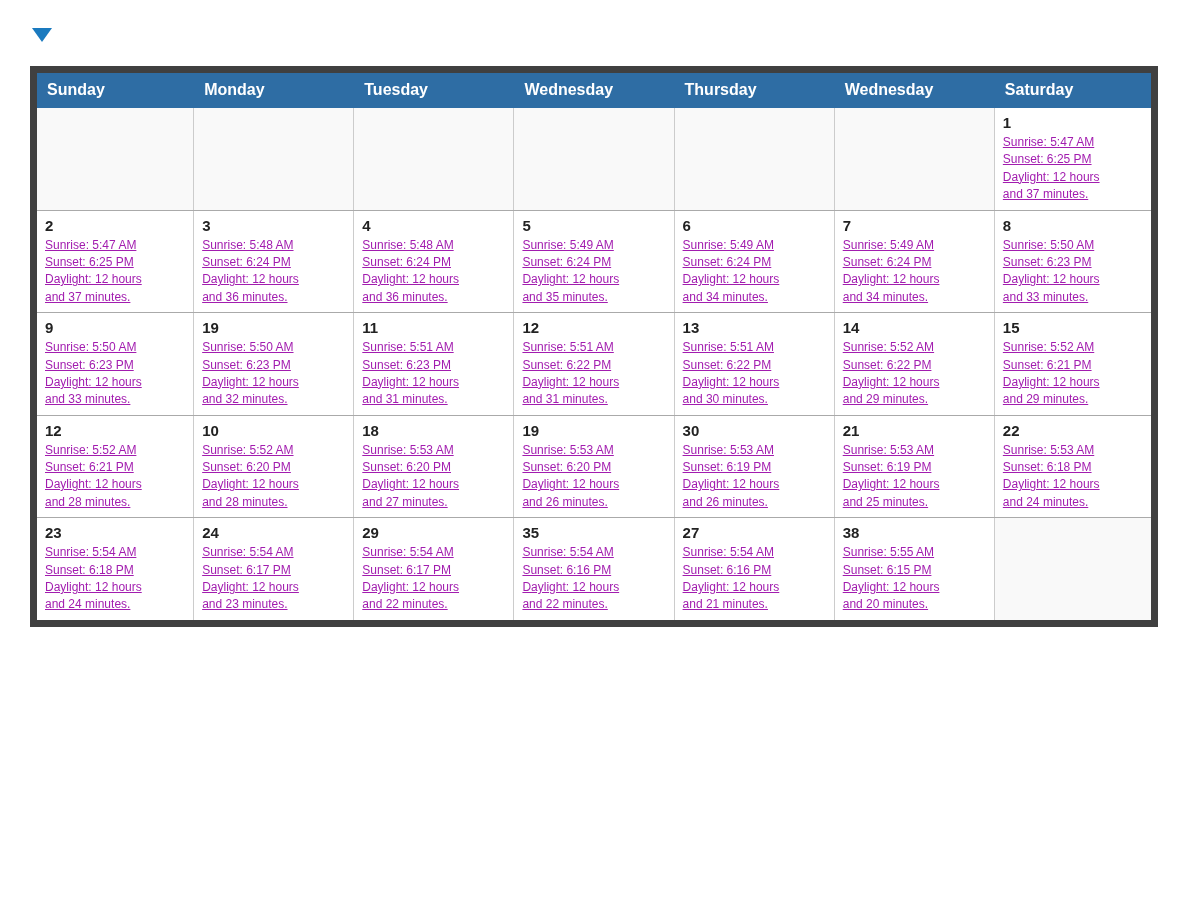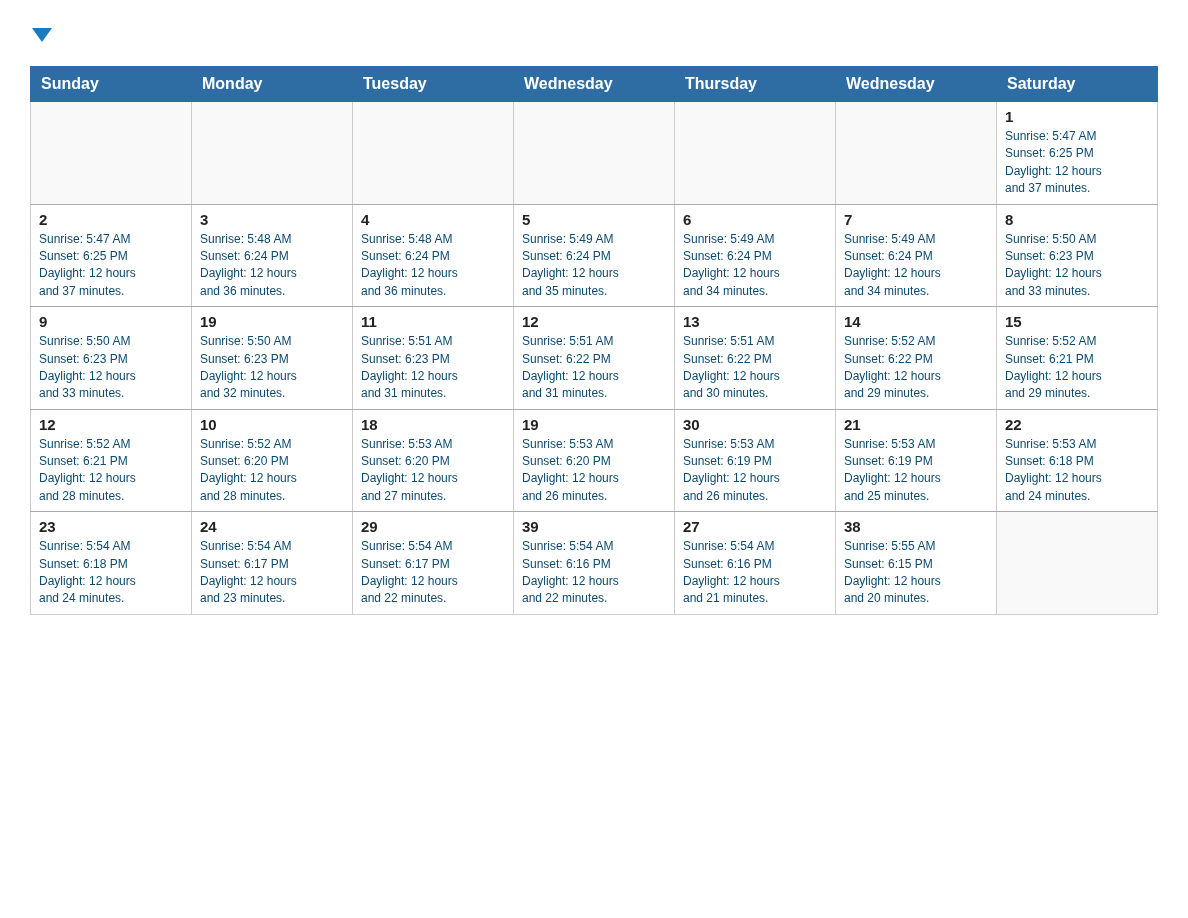--- a/index.html
+++ b/index.html
@@ -55,21 +55,21 @@
       line-height: 1.1;
     }
     .location-title {
       font-size: 22px;
       color: #444;
       margin-top: 4px;
     }
     .calendar {
       width: 100%;
       border-collapse: collapse;
-      border: 1px solid #404040;
+      border: 7px solid #404040;
       margin-top: 17px;
     }
     .calendar th {
       background-color: #2e6da4;
       color: #fff;
       font-size: 16px;
       font-weight: bold;
       padding: 8px 10px;
       text-align: left;
       border: 1px solid #2e6da4;
@@ -85,22 +85,23 @@
     }
     .day-num {
       font-size: 15px;
       font-weight: bold;
       color: #222;
       margin-bottom: 3px;
       display: block;
     }
     .day-info {
       font-size: 12px;
-      color: #0c4a6e;
+      color: #a21caf;
       line-height: 1.45;
+      text-decoration: underline;
     }
     .empty-cell {
       background: #f9f9f9;
     }
     tr:not(:last-child) td {
       border-bottom: 1px solid #aaa;
     }
   </style>
 </head>
 <body>
@@ -315,21 +316,21 @@
 and 23 minutes.</div>
         </td>
         <td>
           <span class="day-num">29</span>
           <div class="day-info" style="white-space: pre-line;">Sunrise: 5:54 AM
 Sunset: 6:17 PM
 Daylight: 12 hours
 and 22 minutes.</div>
         </td>
         <td>
-          <span class="day-num">39</span>
+          <span class="day-num">35</span>
           <div class="day-info" style="white-space: pre-line;">Sunrise: 5:54 AM
 Sunset: 6:16 PM
 Daylight: 12 hours
 and 22 minutes.</div>
         </td>
         <td>
           <span class="day-num">27</span>
           <div class="day-info" style="white-space: pre-line;">Sunrise: 5:54 AM
 Sunset: 6:16 PM
 Daylight: 12 hours

